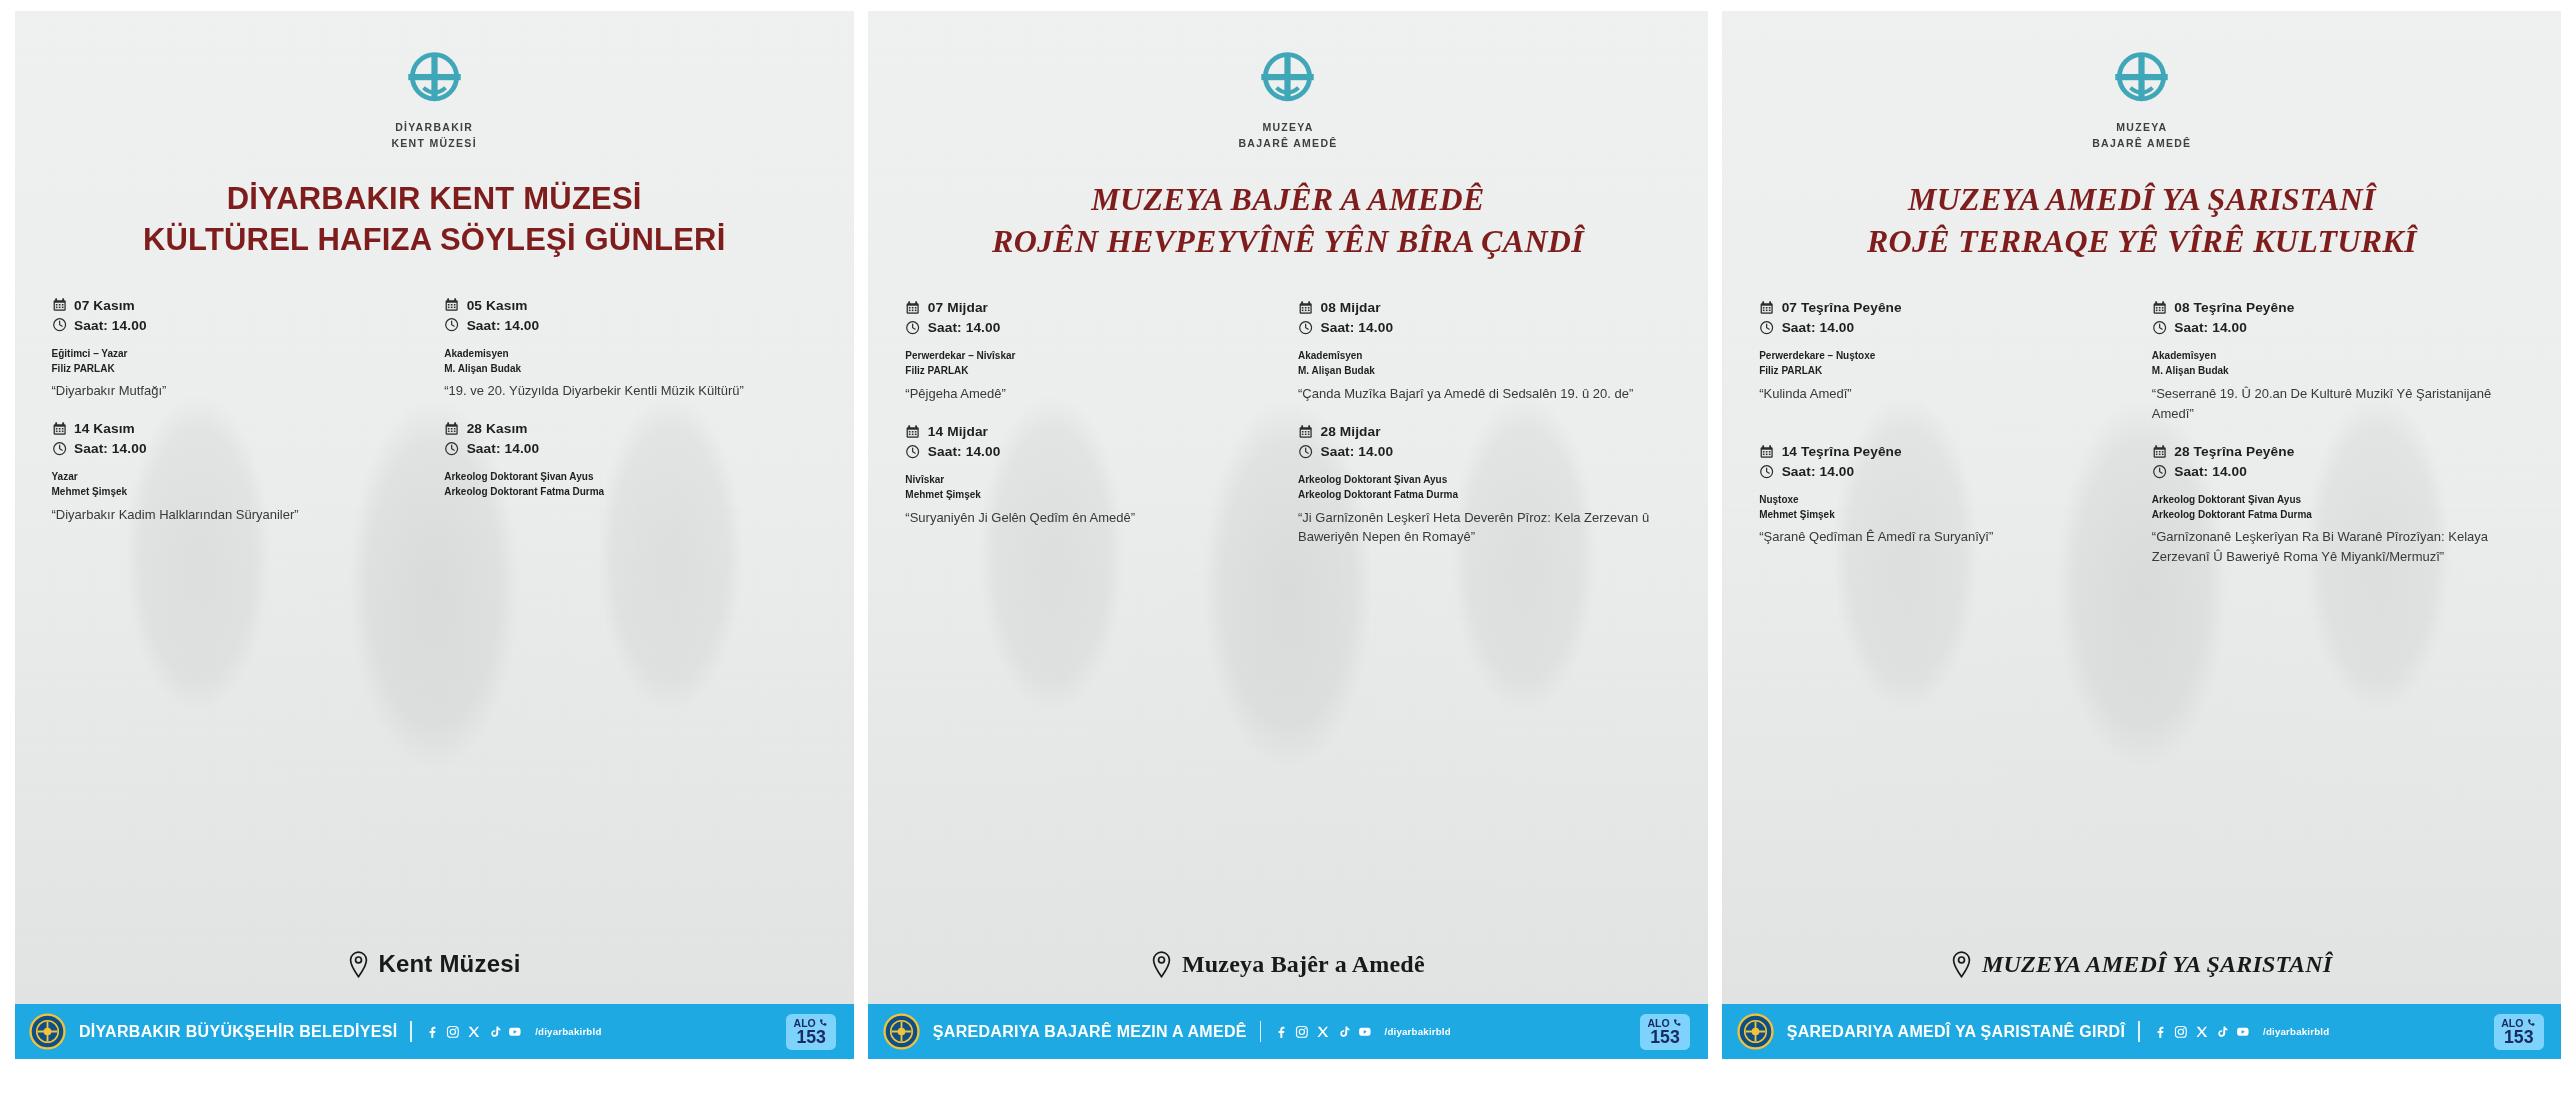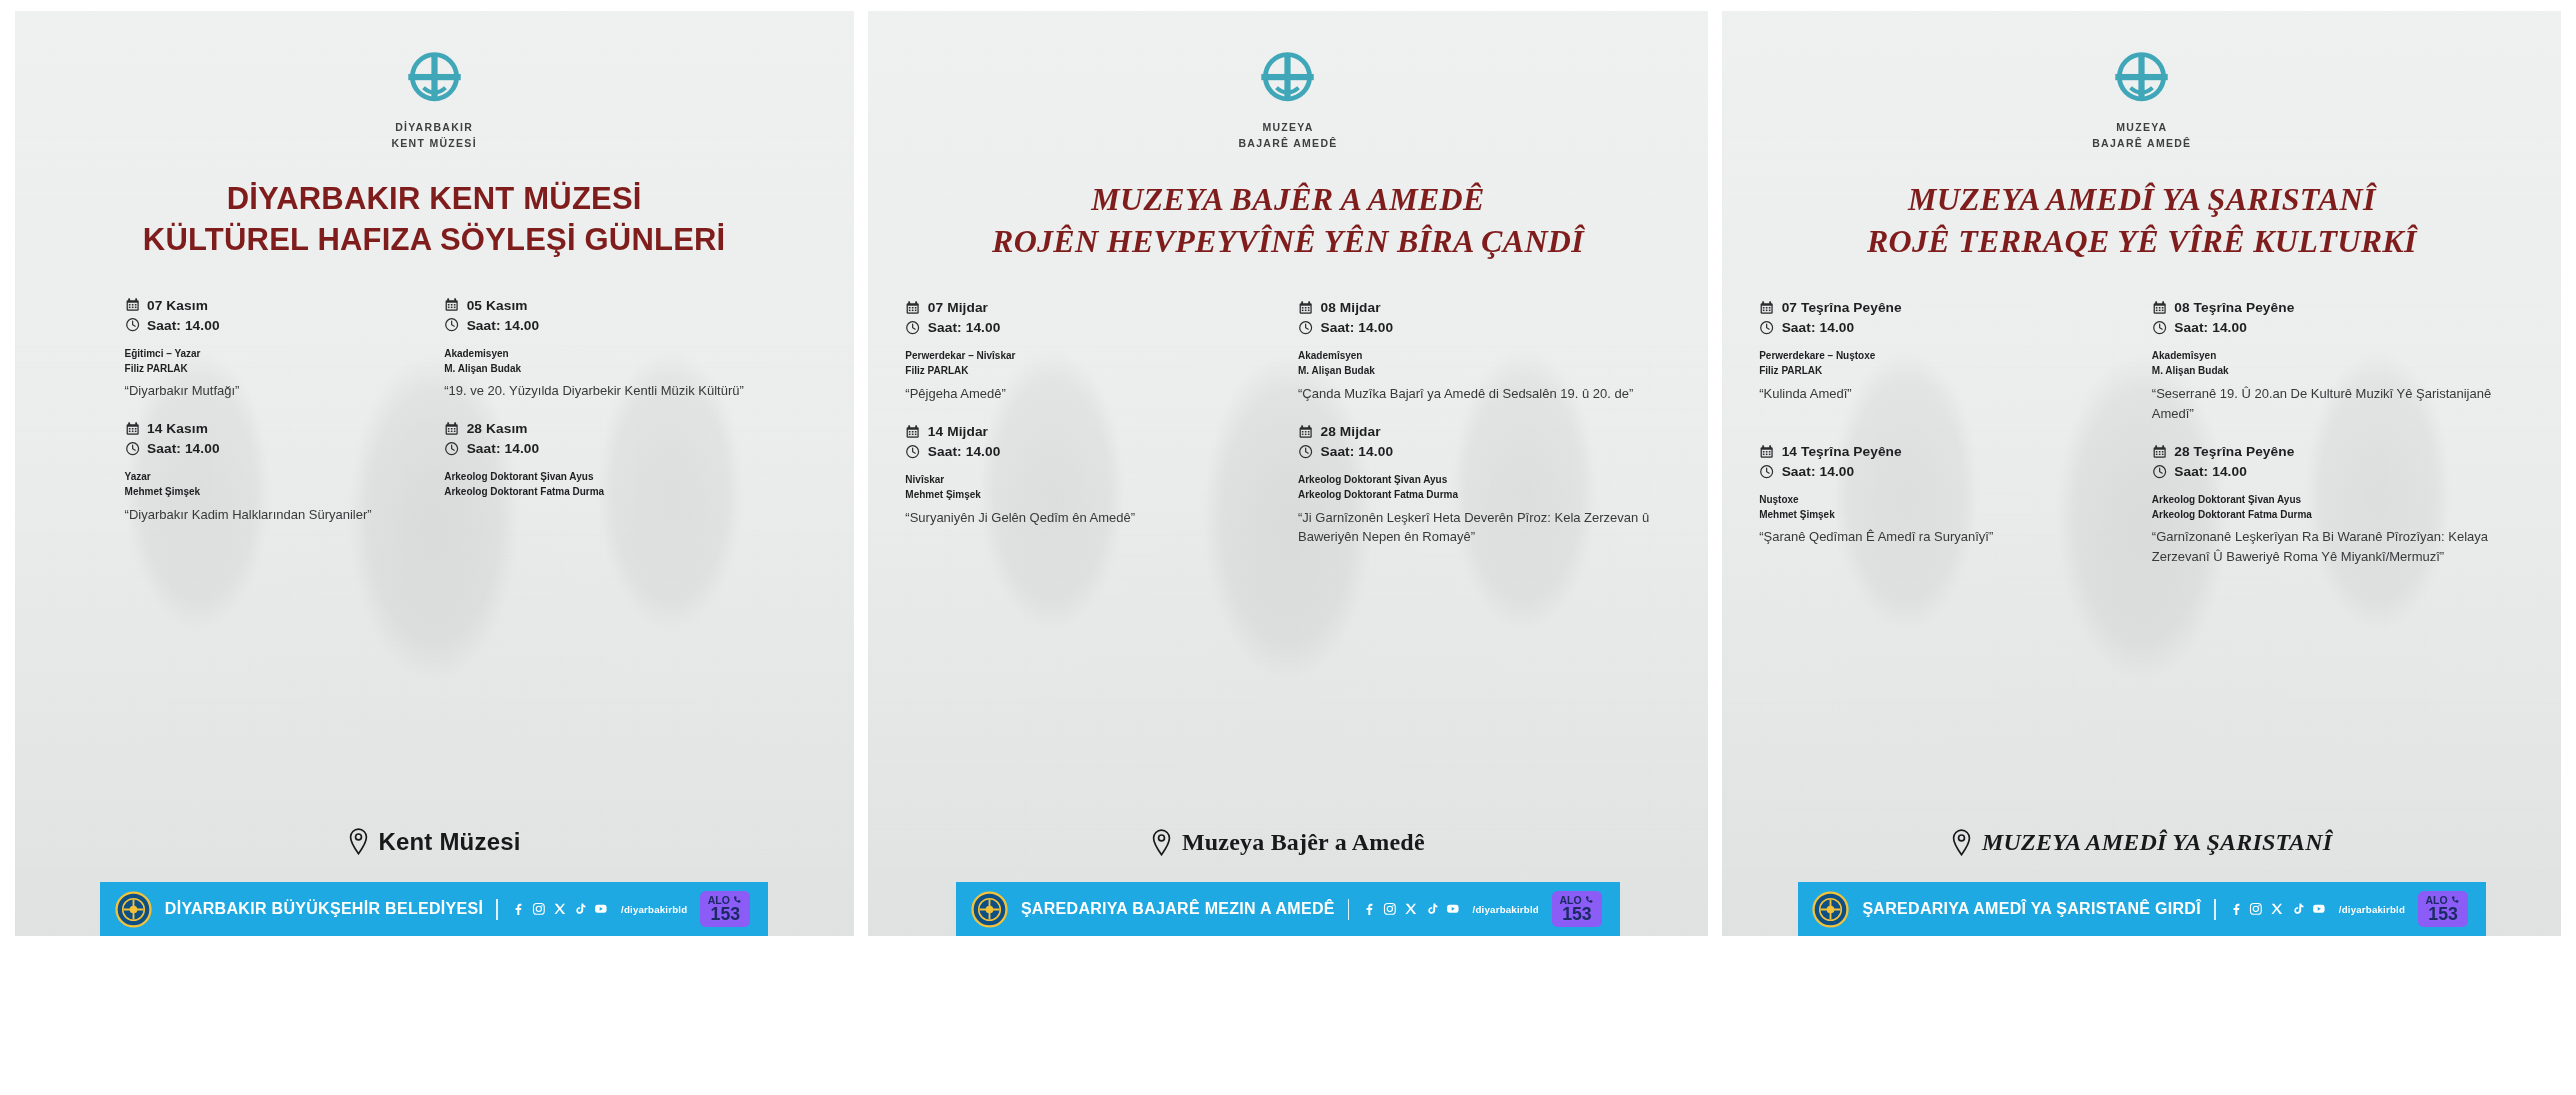--- a/index.html
+++ b/index.html
@@ -12,26 +12,25 @@
   .sheet {
     width: 2576px; height: 1096px;
     display: flex;
     gap: 14.5px;
     padding: 11.3px 14.5px;
     background: #ffffff;
   }
   .poster {
     position: relative;
     flex: 1 1 0;
-    height: 925px;
+    height: 1048px;
     overflow: hidden;
     background: #c9cbcb;
     display: flex;
     flex-direction: column;
-    align-items: center;
   }
   
   .bg {
     position: absolute; inset: 0;
     background:
       linear-gradient(180deg, rgba(238,239,239,0.93) 0%, rgba(236,237,237,0.88) 28%, rgba(233,234,234,0.84) 55%, rgba(226,227,227,0.86) 78%, rgba(216,218,218,0.9) 100%),
       radial-gradient(ellipse 60% 45% at 50% 62%, rgba(120,122,120,0.55) 0%, rgba(140,142,140,0.25) 45%, rgba(255,255,255,0) 72%),
       linear-gradient(180deg, #8d8f8a 0%, #9b9d98 10%, #a9aba6 22%, #b7b9b4 40%, #adafaa 62%, #9fa19c 80%, #8f918c 100%);
     z-index: 0;
   }
@@ -186,21 +185,21 @@
   .socials .s { width: 13.7px; height: 13.7px; display: block; }
   .handle {
     color: #ffffff;
     font-size: 9.7px;
     font-weight: 600;
     letter-spacing: 0.2px;
     white-space: nowrap;
   }
   .alo {
     margin-left: auto;
-    background: #8b5cf6;
+    background: #7dd3fc;
     border-radius: 5.6px;
     padding: 4px 7.2px 3.2px 7.2px;
     text-align: center;
     min-width: 50px;
     line-height: 1;
   }
   .alo-top {
     font-size: 10.5px; font-weight: 800; color: #1b2a63;
     display: flex; align-items: center; justify-content: center; gap: 2.4px;
   }

